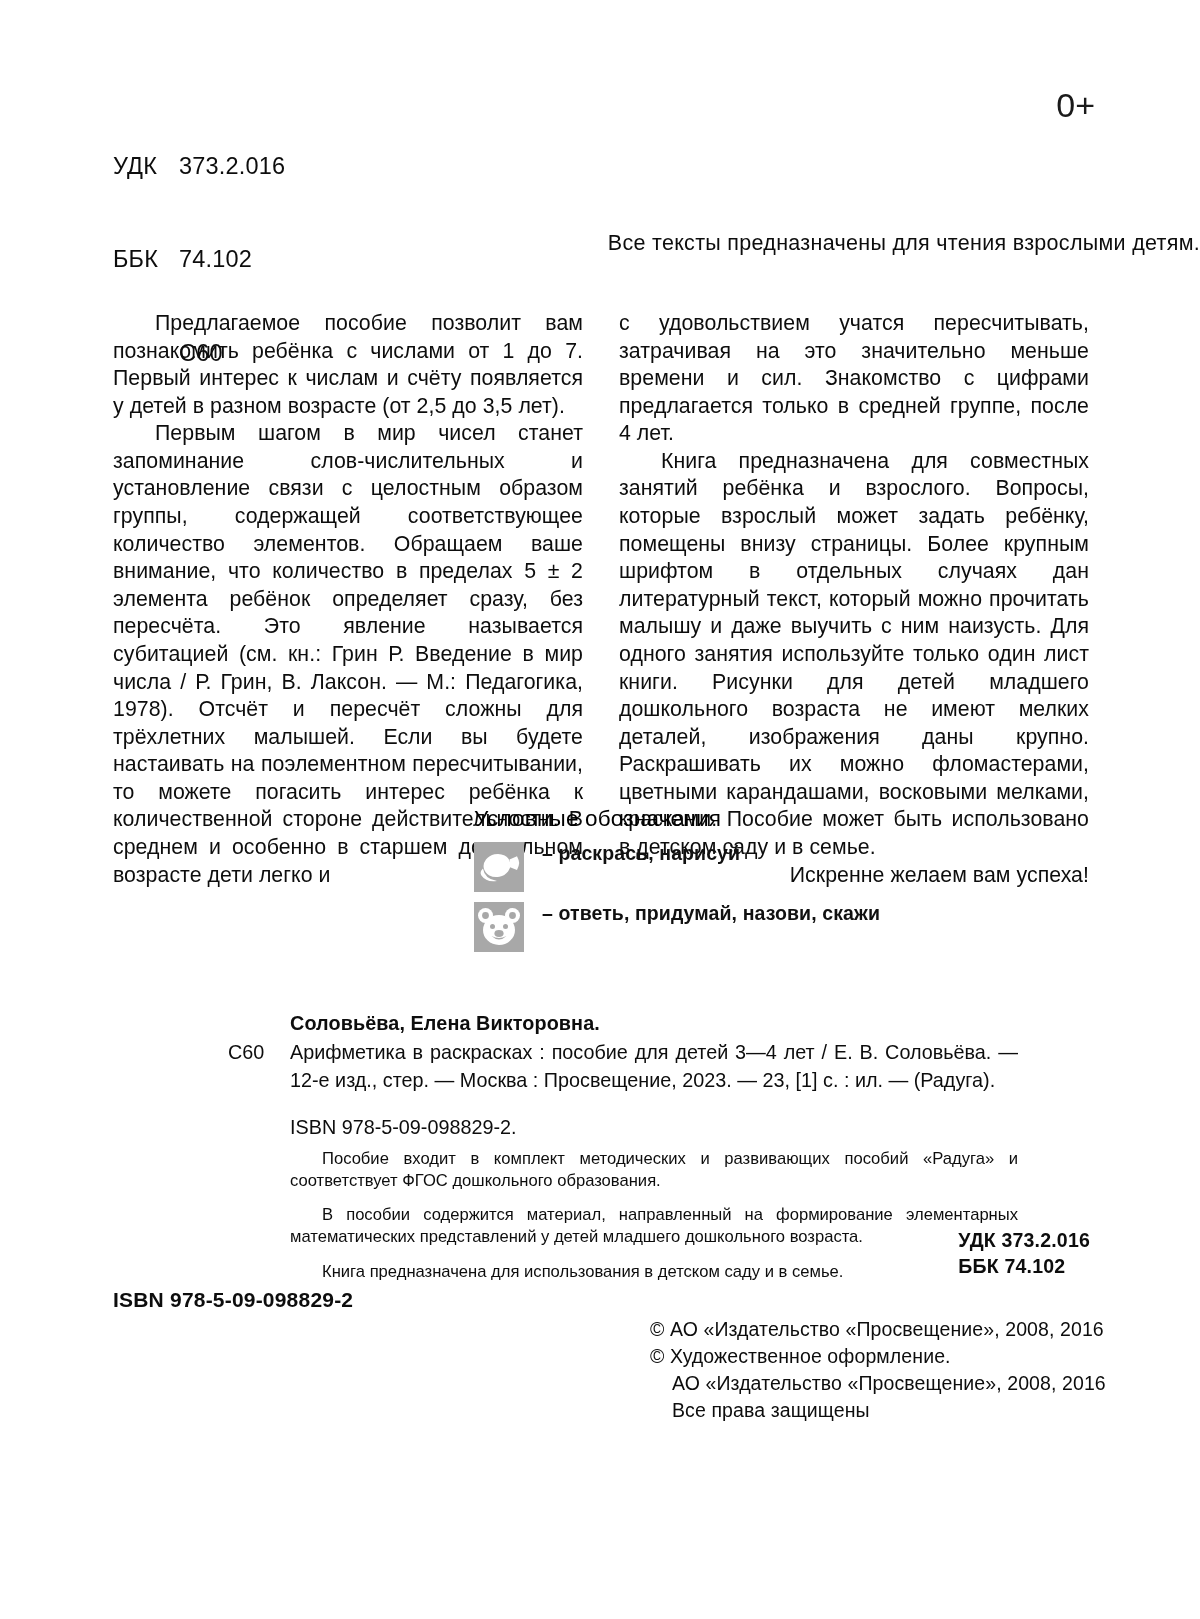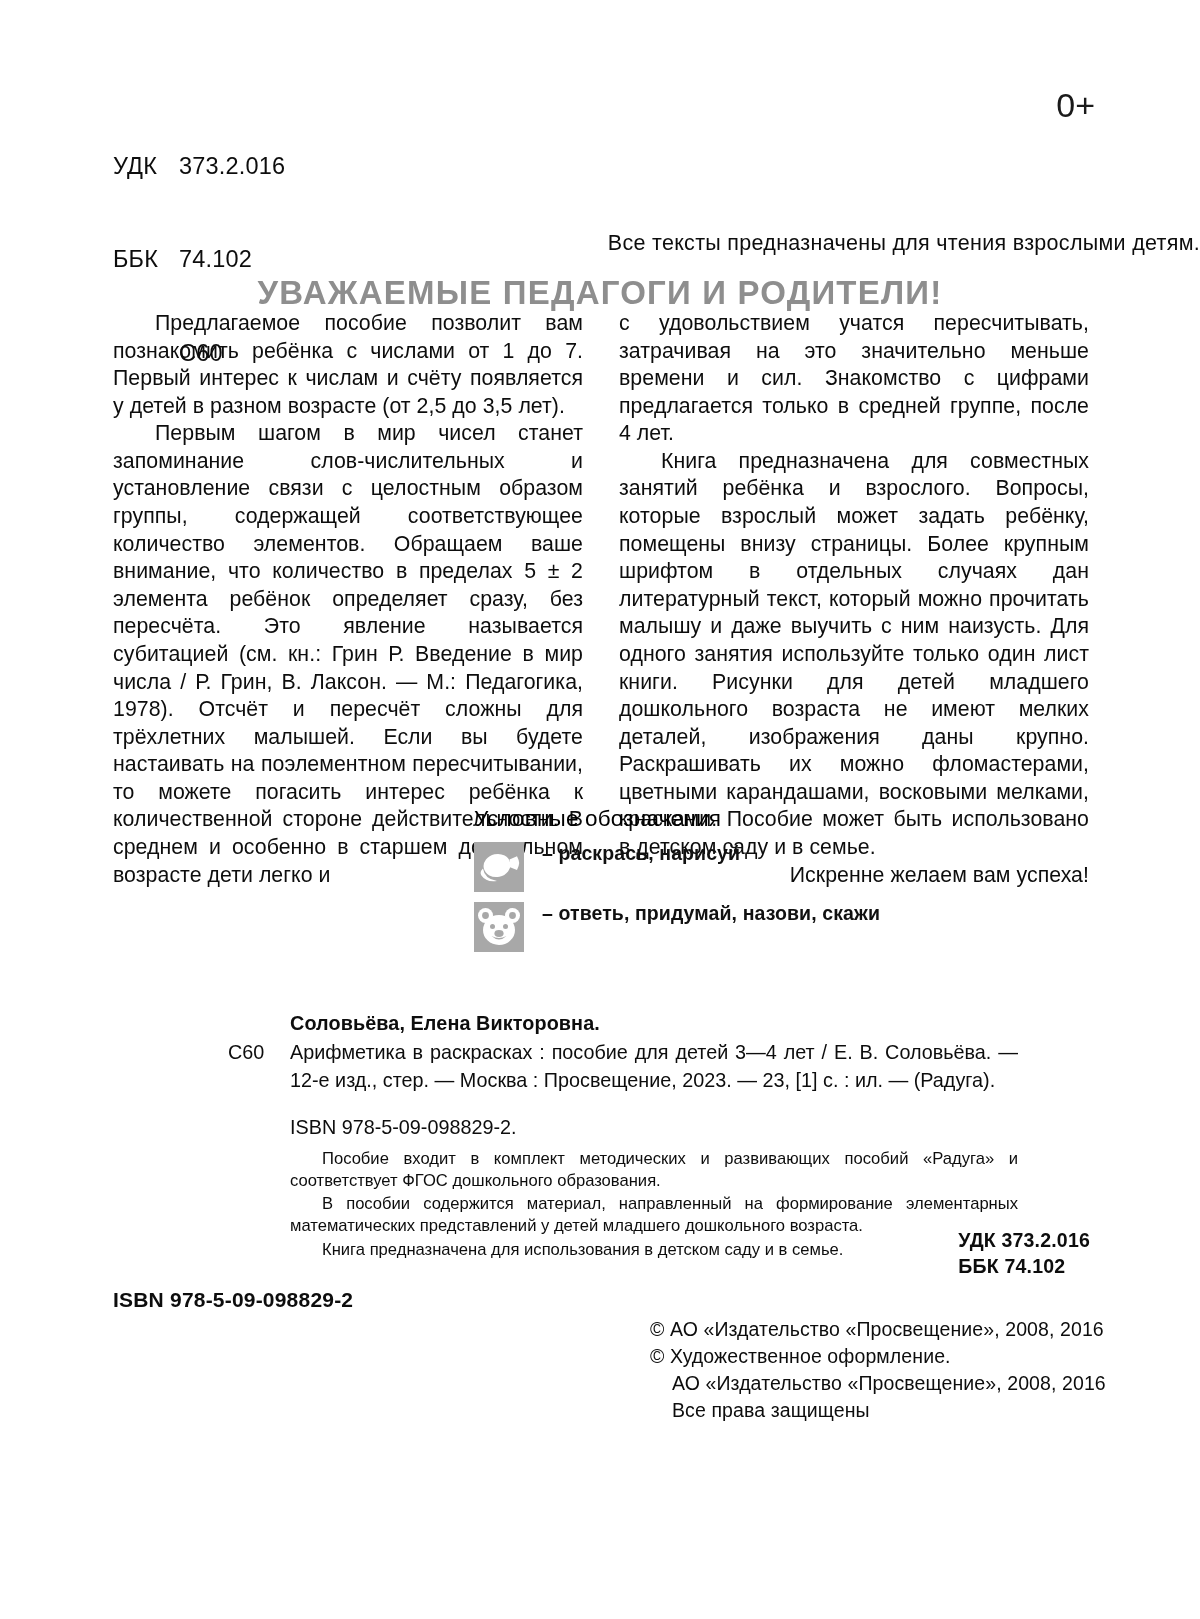--- a/index.html
+++ b/index.html
@@ -171,21 +171,21 @@
   }
   .biblio .annot {
     margin-left: 62px;
     margin-top: 7px;
     font-size: 16.6px;
     line-height: 1.33;
     text-align: justify;
     text-align-last: left;
     text-indent: 32px;
   }
-  .biblio .annot.tight { margin-top: 1px; }
+  .biblio .annot.tight { margin-top: 12px; }
 
   
   .footer-codes {
     position: absolute;
     right: 110px;
     top: 1228px;
     text-align: left;
     font-size: 19.5px;
     font-weight: bold;
     line-height: 1.33;
@@ -220,21 +220,20 @@
   <div class="codes">
     <span class="row"><span class="lbl">УДК</span><span>373.2.016</span></span>
     <span class="row"><span class="lbl">ББК</span><span>74.102</span></span>
     <span class="row"><span class="c60"></span><span>С60</span></span>
   </div>
 
   <div class="agemark">0+</div>
 
   <div class="adults-line">Все тексты предназначены для чтения взрослыми детям.</div>
 
-  <div class="main-title">УВАЖАЕМЫЕ ПЕДАГОГИ И РОДИТЕЛИ!</div>
 
   <div class="columns">
     <div class="col">
       <p>Предлагаемое пособие позволит вам познакомить ребёнка с числами от 1 до 7. Первый интерес к числам и счёту появляется у детей в разном возрасте (от 2,5 до 3,5 лет).</p>
       <p>Первым шагом в мир чисел станет запоминание слов-числительных и установление связи с целостным образом группы, содержащей соответствующее количество элементов. Обращаем ваше внимание, что количество в пределах 5 ± 2 элемента ребёнок определяет сразу, без пересчёта. Это явление называется субитацией (см. кн.: Грин Р. Введение в мир числа / Р. Грин, В. Лаксон. — М.: Педагогика, 1978). Отсчёт и пересчёт сложны для трёхлетних малышей. Если вы будете настаивать на поэлементном пересчитывании, то можете погасить интерес ребёнка к количественной стороне действительности. В среднем и особенно в старшем дошкольном возрасте дети легко и</p>
     </div>
     <div class="col">
       <p class="noindent">с удовольствием учатся пересчитывать, затрачивая на это значительно меньше времени и сил. Знакомство с цифрами предлагается только в средней группе, после 4 лет.</p>
       <p>Книга предназначена для совместных занятий ребёнка и взрослого. Вопросы, которые взрослый может задать ребёнку, помещены внизу страницы. Более крупным шрифтом в отдельных случаях дан литературный текст, который можно прочитать малышу и даже выучить с ним наизусть. Для одного занятия используйте только один лист книги. Рисунки для детей младшего дошкольного возраста не имеют мелких деталей, изображения даны крупно. Раскрашивать их можно фломастерами, цветными карандашами, восковыми мелками, красками. Пособие может быть использовано в детском саду и в семье.</p>
       <p class="closing">Искренне желаем вам успеха!</p>

